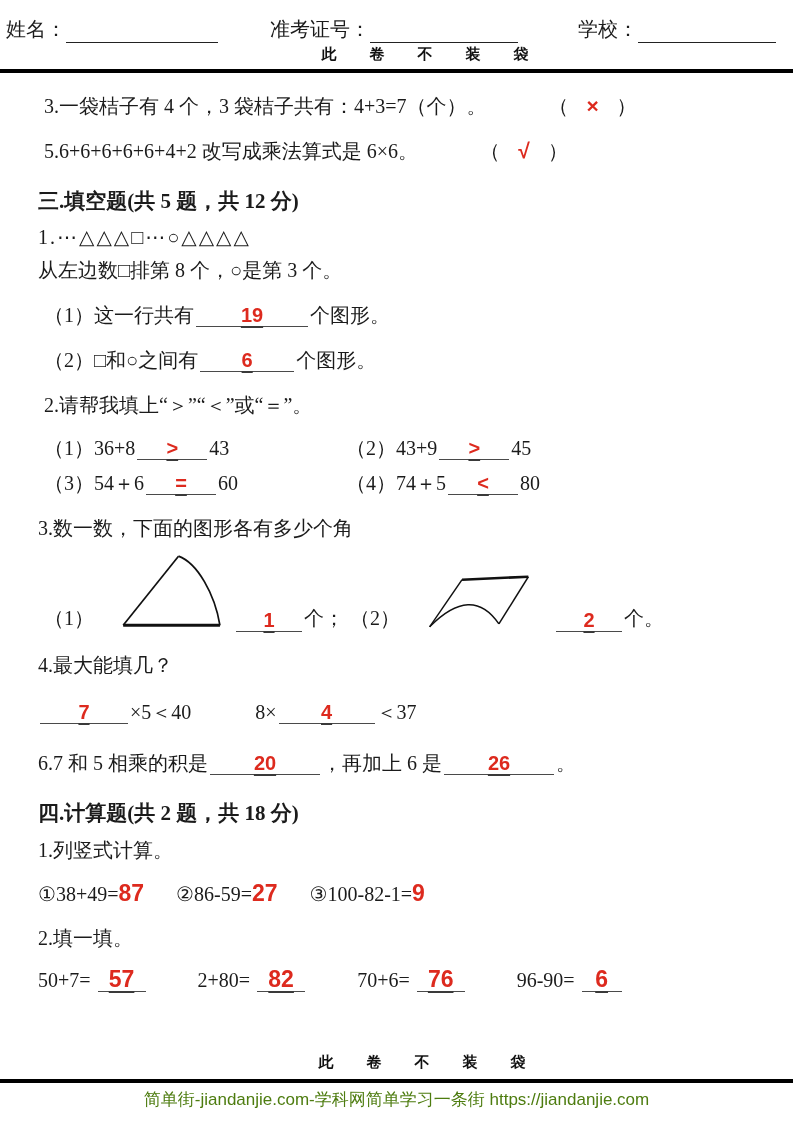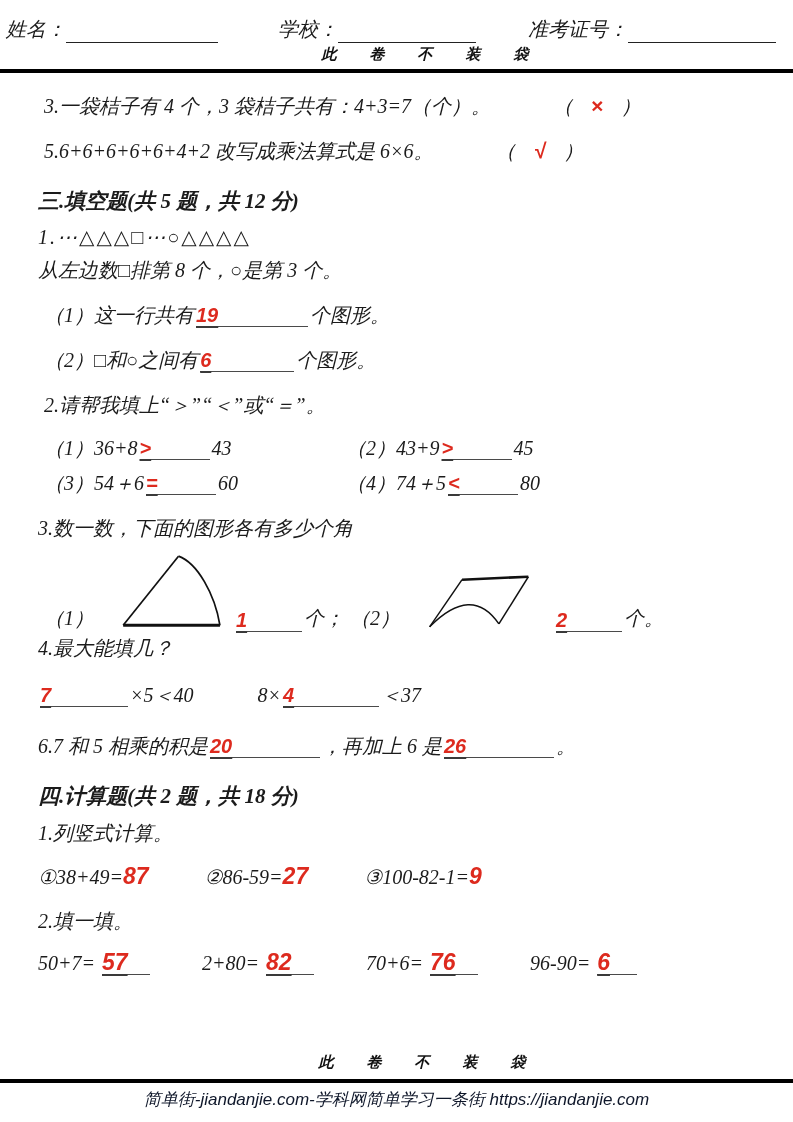--- a/index.html
+++ b/index.html
@@ -1,93 +1,93 @@
 <!DOCTYPE html>
 <html><head>
 <meta charset="utf-8">
 <style>
   html,body{margin:0;padding:0;background:#fff;}
   .page{
     position:relative;width:793px;height:1122px;background:#fff;overflow:hidden;
-    font-family:"Liberation Serif","DejaVu Serif",serif;color:#1b1b1b;font-size:20px;font-style:italic;
+    font-family:"Liberation Serif","DejaVu Serif",serif;color:#1b1b1b;font-size:20px;
   }
   
   .head{padding:16px 6px 0 6px;}
   .head-row{display:flex;align-items:flex-end;white-space:nowrap;}
   .field{display:inline-flex;align-items:flex-end;}
   .uline{display:inline-block;border-bottom:1.6px solid #222;height:16px;}
   .u-name{width:152px;}
   .u-exam{width:148px;}
   .u-school{width:138px;}
   .f2{margin-left:52px;}
   .f3{margin-left:60px;}
   .seal{
     text-align:center;font-weight:bold;font-size:15px;letter-spacing:9px;
     padding-left:66px;margin-top:2px;margin-bottom:5px;color:#111;
   }
   .rule{border-top:4px solid #000;height:0;}
   
   .content{padding:0 12px 0 44px;}
   .line{white-space:nowrap;}
   .mt8{margin-top:8px;}  .mt10{margin-top:10px;}
-  .mt16{margin-top:3px;}.mt18{margin-top:18px;} .mt20{margin-top:20px;}
+  .mt16{margin-top:20px;}.mt18{margin-top:18px;} .mt20{margin-top:20px;}
   .mt22{margin-top:22px;}.mt24{margin-top:24px;}
   .sec-title{font-weight:bold;font-size:21px;margin-left:-6px;}
   .red{color:#dd2a1e;font-weight:bold;font-family:"Liberation Sans","DejaVu Sans",sans-serif;}
   .pgroup{margin-left:62px;white-space:nowrap;}
   .p4 .pgroup{margin-left:52px;}
   .mark{display:inline-block;width:48px;text-align:center;font-size:21px;}
   .blank{
-    display:inline-block;border-bottom:1.6px solid #4a4a4a;text-align:left;
+    display:inline-block;border-bottom:1.6px solid #4a4a4a;text-align:center;
     line-height:22px;margin:0 2px;vertical-align:baseline;
   }
   .blank .red{text-decoration:underline;text-decoration-color:#3a3a3a;text-underline-offset:4px;}
   .sym-line{letter-spacing:2px;margin-left:-6px;}
   .q1line{margin-left:-6px;}
   
   .grid2{display:grid;grid-template-columns:302px auto;row-gap:8px;margin-top:16px;}
   
   .shapes{display:flex;align-items:flex-end;margin-top:4px;}
   .shape-svg{display:inline-block;}
   .s1{width:108px;height:86px;margin:0 8px 0 24px;}
   .s2{width:126px;height:70px;margin:0 12px 0 16px;}
   .lbl2{margin-left:6px;}
   
-  .calcrow{display:flex;gap:56px;margin-top:16px;align-items:baseline;margin-left:-6px;}
+  .calcrow{display:flex;gap:32px;margin-top:16px;align-items:baseline;margin-left:-6px;}
   .fillrow{display:flex;gap:50px;margin-top:16px;align-items:baseline;margin-left:-6px;}
   .ansbig{font-size:23px;}
   
   .footer{position:absolute;left:0;right:0;bottom:0;}
   .seal-b{
     text-align:center;font-weight:bold;font-size:15px;letter-spacing:9px;
     padding-left:60px;margin-bottom:7px;color:#111;
   }
   .site{
-    text-align:center;color:#0f172a;font-size:17px;margin:5px 0 11px;
+    text-align:center;color:#4d7c0f;font-size:17px;margin:5px 0 11px;
     font-family:"Liberation Sans","DejaVu Sans",sans-serif;
   }
 </style>
 </head>
 <body>
 
 <div class="page">
 
   <header class="head">
     <div class="head-row">
       <span class="field">
         <span>姓名：</span>
         <span class="uline u-name"></span>
       </span>
+      <span class="field f2">
+        <span>准考证号：</span>
+        <span class="uline u-exam"></span>
+      </span>
       <span class="field f3">
         <span>学校：</span>
         <span class="uline u-school"></span>
-      </span>
-      <span class="field f2">
-        <span>准考证号：</span>
-        <span class="uline u-exam"></span>
       </span>
     </div>
     <div class="seal">此　卷　不　装　袋</div>
   </header>
   <div class="rule"></div>
 
   <main class="content">
 
     <div class="line mt20">
       <span>3.一袋桔子有 4 个，3 袋桔子共有：4+3=7（个）。</span><span class="pgroup"><span>（</span><span class="mark red">×</span><span>）</span></span>

